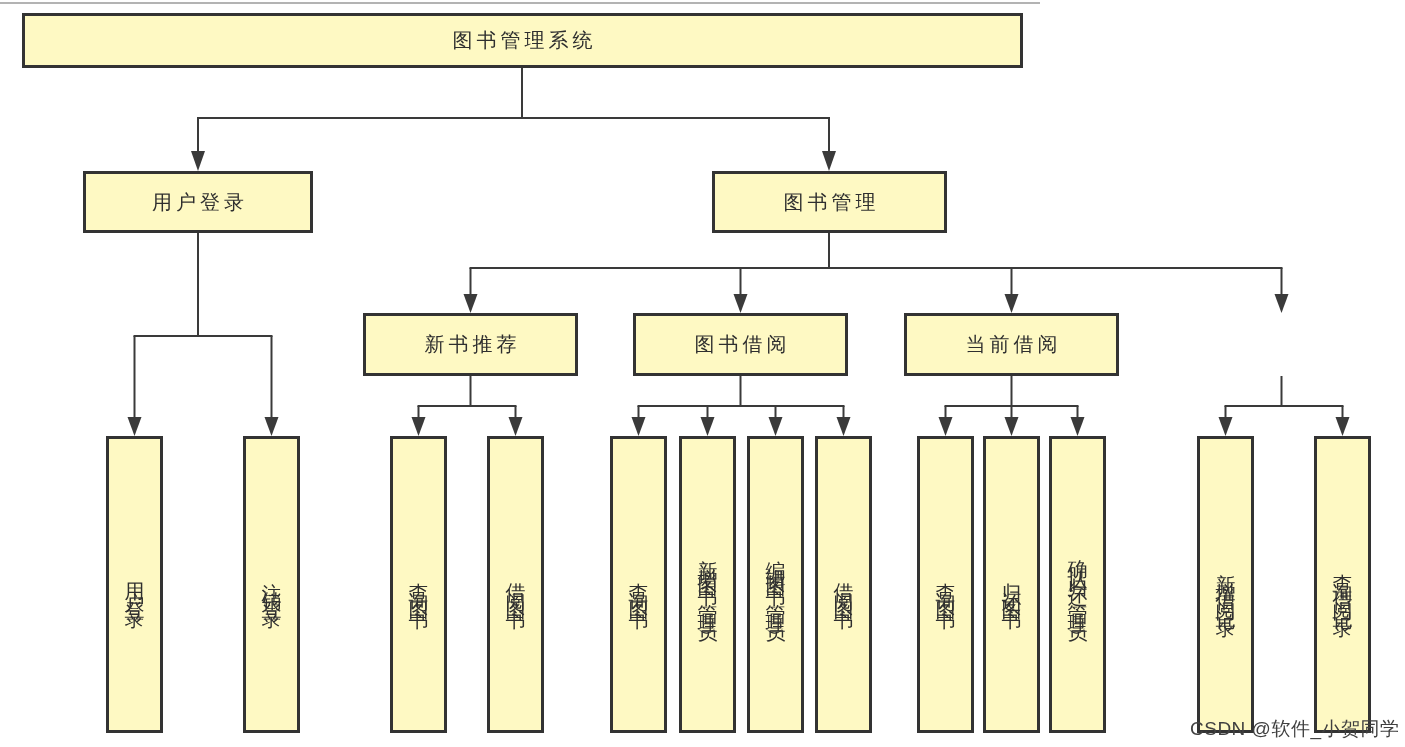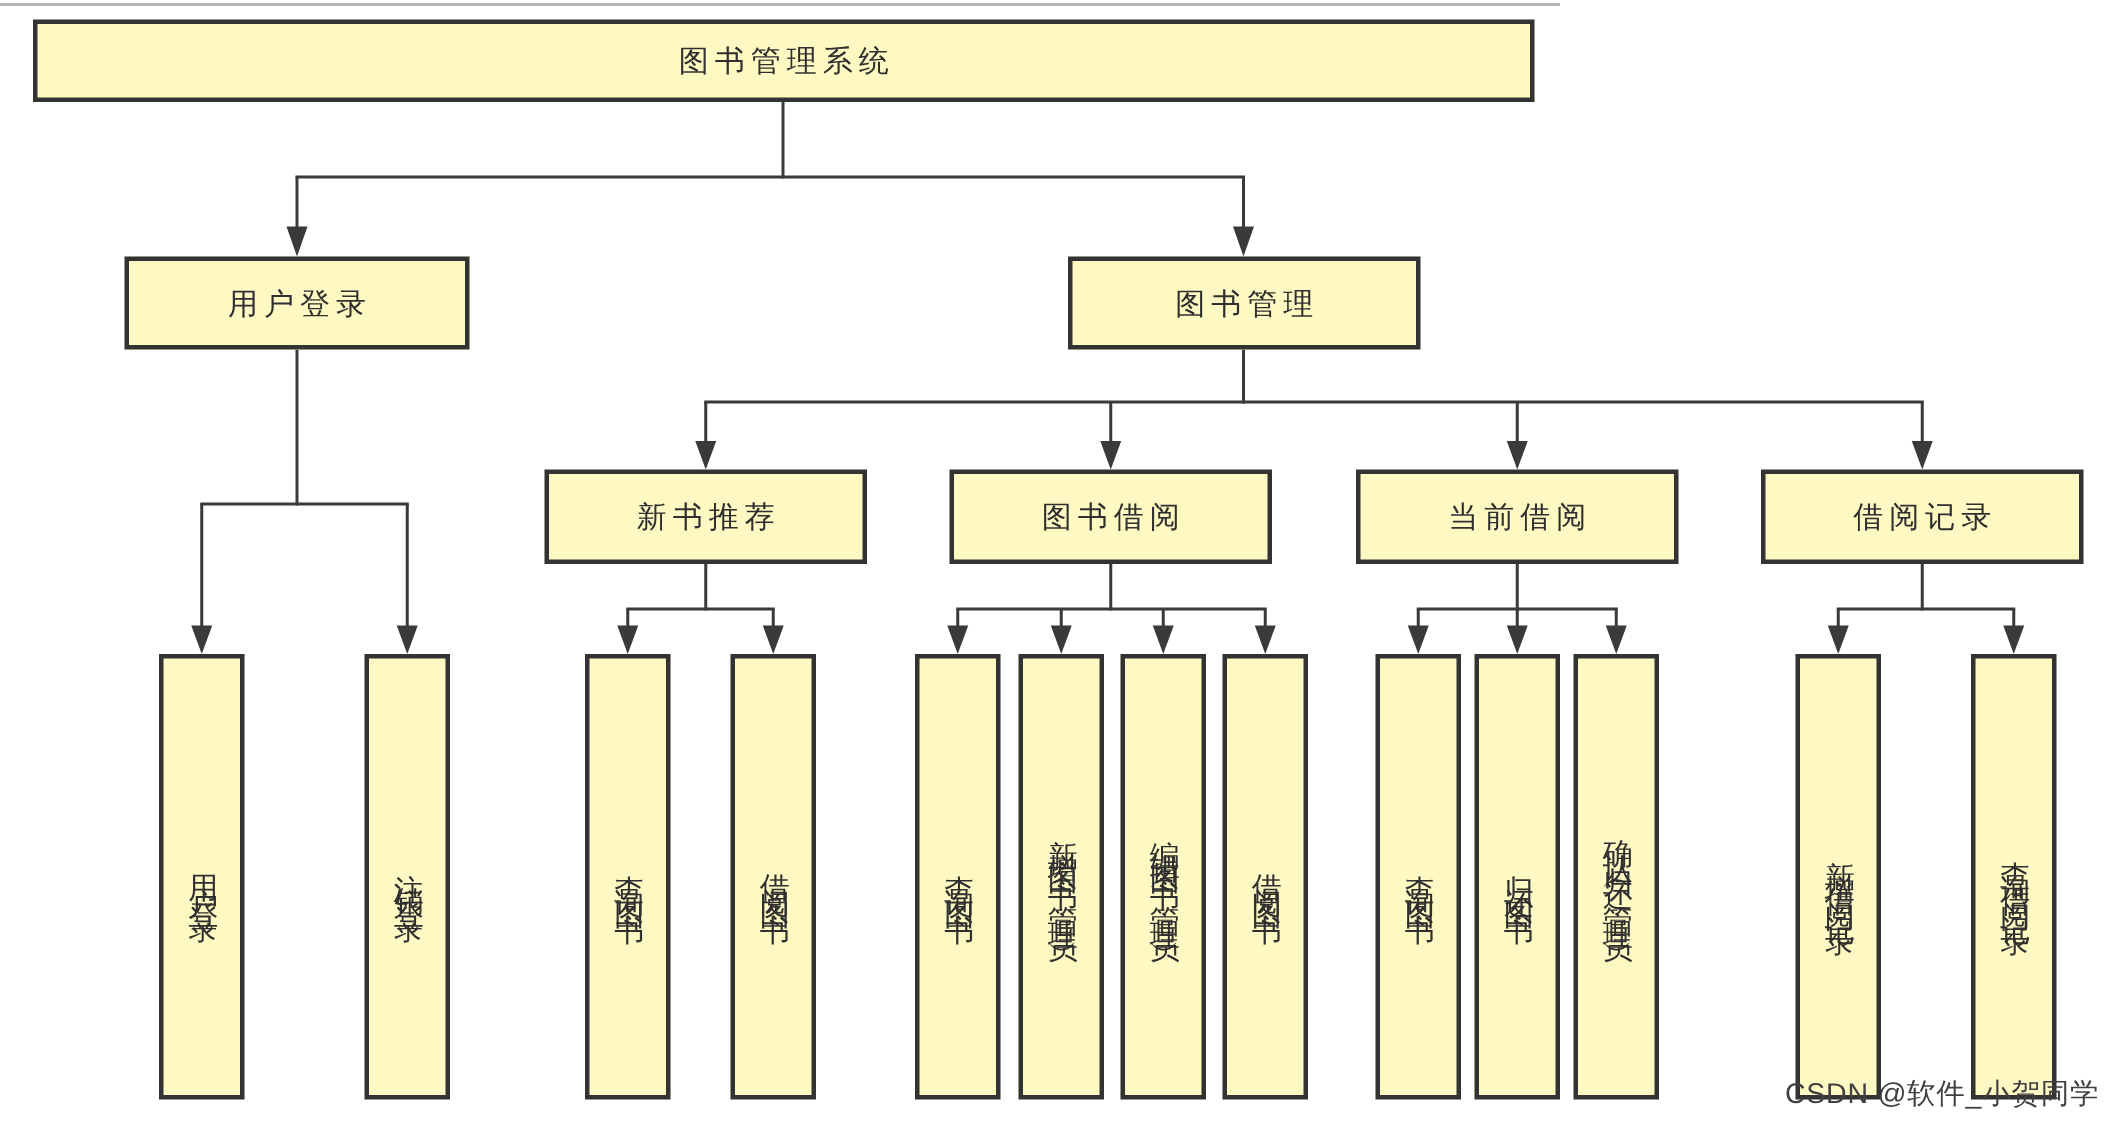--- a/index.html
+++ b/index.html
@@ -135,21 +135,20 @@
   </svg>
 
   <div class="node h" style="left:22px;top:13px;width:1001px;height:55px">图书管理系统</div>
 
   <div class="node h" style="left:83px;top:171px;width:230px;height:62px">用户登录</div>
   <div class="node h" style="left:712px;top:171px;width:235px;height:62px">图书管理</div>
 
   <div class="node h" style="left:633px;top:313px;width:215px;height:63px">图书借阅</div>
   <div class="node h" style="left:363px;top:313px;width:215px;height:63px">新书推荐</div>
   <div class="node h" style="left:904px;top:313px;width:215px;height:63px">当前借阅</div>
-  <div class="node h" style="left:1174px;top:313px;width:215px;height:63px">借阅记录</div>
 
   <div class="node v" style="left:106px;top:436px;width:57px;height:297px">用户登录</div>
   <div class="node v" style="left:243px;top:436px;width:57px;height:297px">注销登录</div>
 
   <div class="node v" style="left:390px;top:436px;width:57px;height:297px">查询图书</div>
   <div class="node v" style="left:487px;top:436px;width:57px;height:297px">借阅图书</div>
 
   <div class="node v" style="left:610px;top:436px;width:57px;height:297px">查询图书</div>
   <div class="node v" style="left:679px;top:436px;width:57px;height:297px">新增图书（管理员）</div>
   <div class="node v" style="left:747px;top:436px;width:57px;height:297px">编辑图书（管理员）</div>

